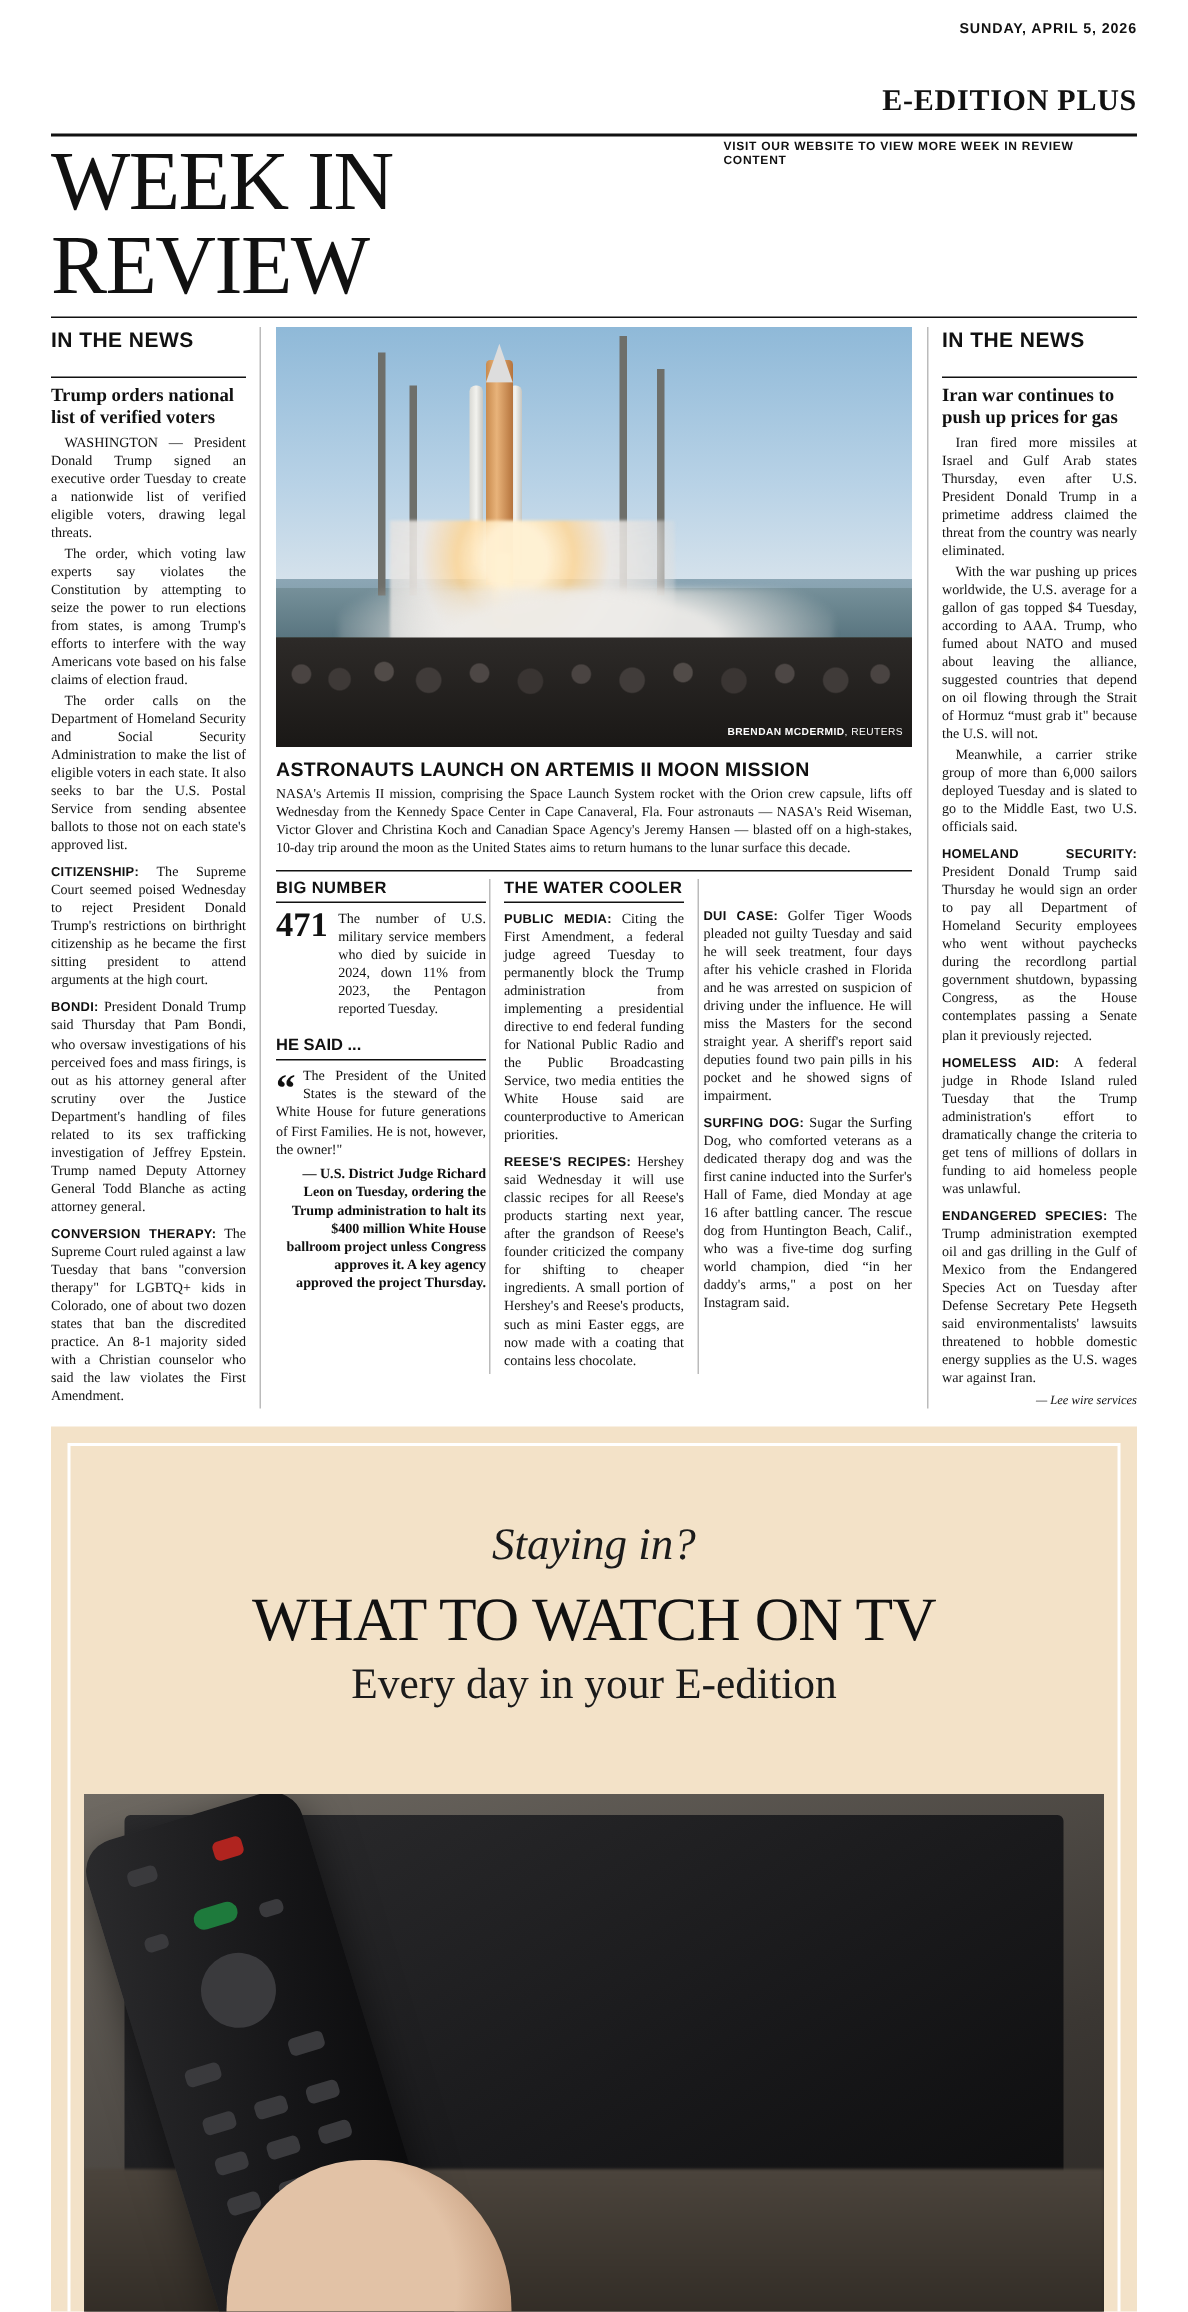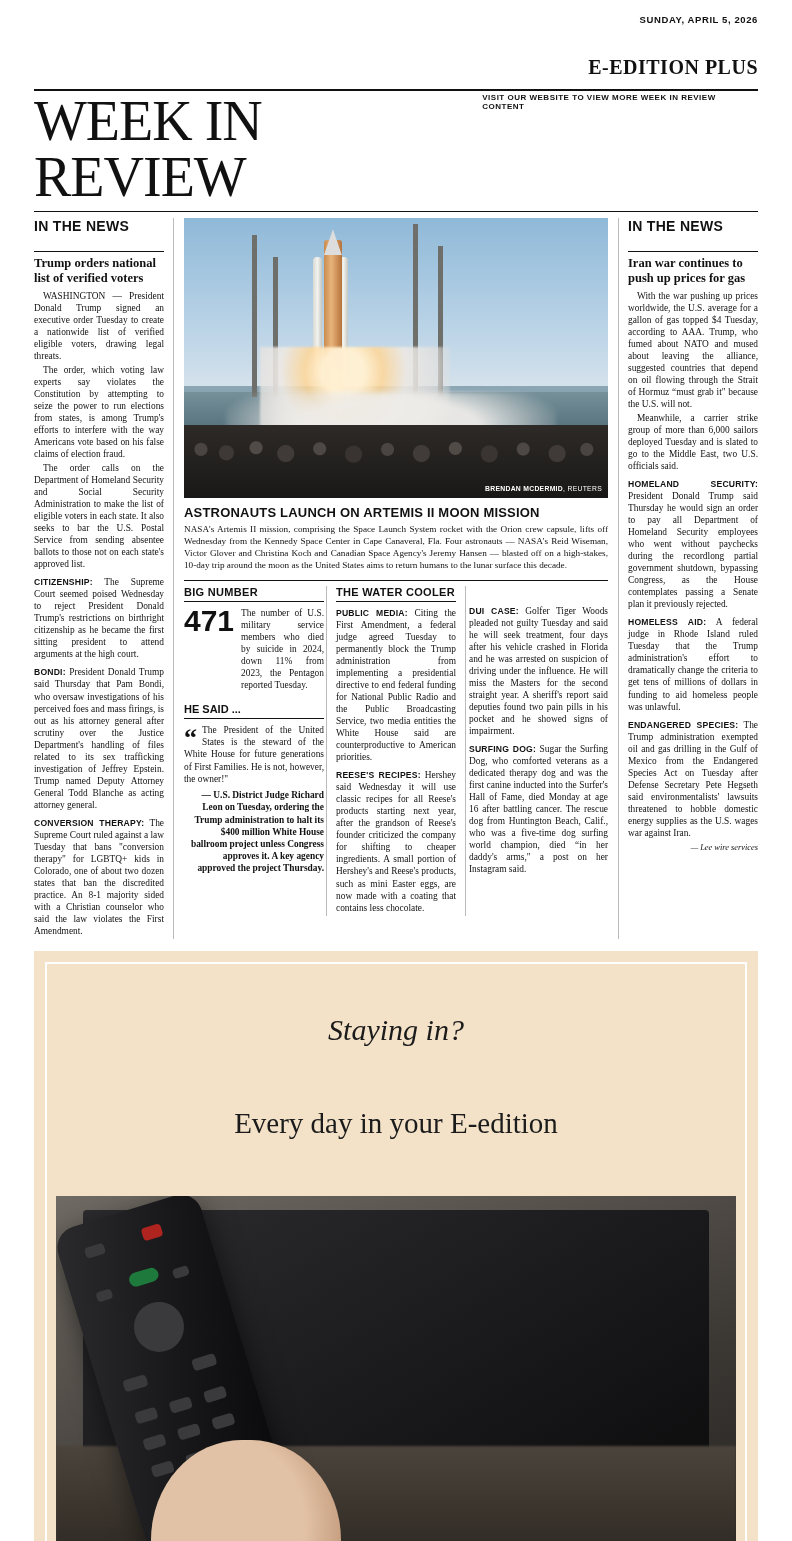--- a/index.html
+++ b/index.html
@@ -250,22 +250,22 @@
     font-family: "Liberation Sans", sans-serif;
     font-size: 11px;
     font-weight: bold;
     letter-spacing: .3px;
     border-bottom: 1.5px solid #111;
     padding-bottom: 3px;
     margin-bottom: 5px;
   }
   .bignum-row { display: flex; gap: 7px; align-items: flex-start; }
   .bignum {
-    font-family: Liberation Sans, sans-serif;
-    font-size: 30px;
+    font-family: Liberation Serif, serif;
+    font-size: 23px;
     font-weight: bold;
     line-height: .9;
   }
   .bignum-text {
     font-family: "Liberation Serif", serif;
     font-size: 9.4px;
     line-height: 1.28;
     text-align: justify;
   }
   .hesaid-head {
@@ -474,36 +474,38 @@
           <div style="height:19px"></div>
           <p class="body noind"><span class="lead-label">DUI CASE:</span> <span>Golfer Tiger Woods pleaded not guilty Tuesday and said he will seek treatment, four days after his vehicle crashed in Florida and he was arrested on suspicion of driving under the influence. He will miss the Masters for the second straight year. A sheriff's report said deputies found two pain pills in his pocket and he showed signs of impairment.</span></p>
           <p class="body noind" style="margin-top:6px"><span class="lead-label">SURFING DOG:</span> <span>Sugar the Surfing Dog, who comforted veterans as a dedicated therapy dog and was the first canine inducted into the Surfer's Hall of Fame, died Monday at age 16 after battling cancer. The rescue dog from Huntington Beach, Calif., who was a five-time dog surfing world champion, died “in her daddy's arms," a post on her Instagram said.</span></p>
         </div>
       </div>
     </div>
 
     <div class="col col-right">
       <div class="sec-head">IN THE NEWS</div>
       <div class="headline">Iran war continues to push up prices for gas</div>
+      <p class="body">Iran fired more missiles at Israel and Gulf Arab states Thursday, even after U.S. President Donald Trump in a primetime address claimed the threat from the country was nearly eliminated.</p>
       <p class="body">With the war pushing up prices worldwide, the U.S. average for a gallon of gas topped $4 Tuesday, according to AAA. Trump, who fumed about NATO and mused about leaving the alliance, suggested countries that depend on oil flowing through the Strait of Hormuz “must grab it" because the U.S. will not.</p>
       <p class="body">Meanwhile, a carrier strike group of more than 6,000 sailors deployed Tuesday and is slated to go to the Middle East, two U.S. officials said.</p>
 
       <p class="body noind" style="margin-top:6px"><span class="lead-label">HOMELAND SECURITY:</span> <span>President Donald Trump said Thursday he would sign an order to pay all Department of Homeland Security employees who went without paychecks during the recordlong partial government shutdown, bypassing Congress, as the House contemplates passing a Senate plan it previously rejected.</span></p>
 
       <p class="body noind" style="margin-top:6px"><span class="lead-label">HOMELESS AID:</span> <span>A federal judge in Rhode Island ruled Tuesday that the Trump administration's effort to dramatically change the criteria to get tens of millions of dollars in funding to aid homeless people was unlawful.</span></p>
 
       <p class="body noind" style="margin-top:6px"><span class="lead-label">ENDANGERED SPECIES:</span> <span>The Trump administration exempted oil and gas drilling in the Gulf of Mexico from the Endangered Species Act on Tuesday after Defense Secretary Pete Hegseth said environmentalists' lawsuits threatened to hobble domestic energy supplies as the U.S. wages war against Iran.</span></p>
 
       <div class="wire-note">— Lee wire services</div>
     </div>
   </div>
 
   <div class="ad">
     <div class="ad-frame"></div>
     <div class="ad-kicker">Staying in?</div>
+    <div class="ad-title">WHAT TO WATCH ON TV</div>
     <div class="ad-sub">Every day in your E-edition</div>
     <div class="ad-photo">
       <div class="tv-screen"></div>
       <div class="blur-bg"></div>
       <div class="remote">
         <div class="btn red" style="left:86px; top:22px; width:20px; height:13px;"></div>
         <div class="btn" style="left:26px; top:24px; width:20px; height:11px;"></div>
         <div class="btn round" style="left:50px; top:96px; width:50px; height:50px;"></div>
         <div class="btn" style="left:24px; top:70px; width:16px; height:10px;"></div>
         <div class="btn green" style="left:60px; top:62px; width:30px; height:14px; border-radius:8px;"></div>

